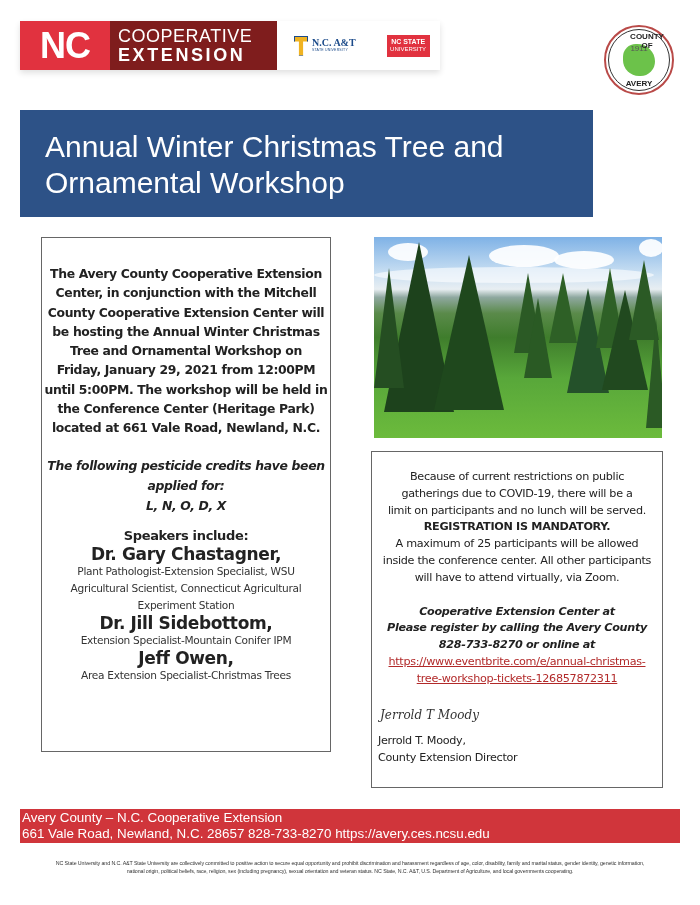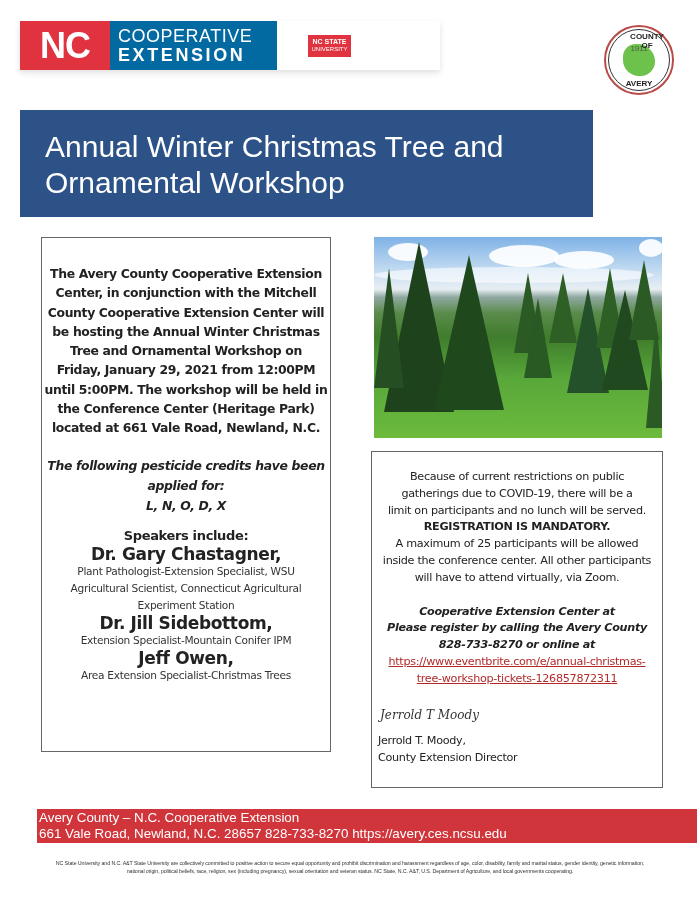--- a/index.html
+++ b/index.html
@@ -4,21 +4,21 @@
 <style>
   * { box-sizing: border-box; margin: 0; padding: 0; }
   html, body { width: 700px; height: 905px; background: #ffffff; overflow: hidden; }
   body { position: relative; font-family: "Liberation Sans", sans-serif; color: #222; }
 
   
   .logo-strip { position: absolute; left: 20px; top: 21px; width: 420px; height: 49px;
     background: #fff; box-shadow: 0 3px 6px rgba(0,0,0,0.12); display: flex; align-items: stretch; }
   .nc-red { width: 90px; background: #e1323f; color: #fff; font-weight: bold; font-size: 36px;
     display: flex; align-items: center; justify-content: center; letter-spacing: -1px; font-family: "Liberation Sans", sans-serif; }
-  .nc-blue { width: 167px; background: #0369a1; color: #fff; display: flex; flex-direction: column;
+  .nc-blue { width: 167px; background: #7f1d1d; color: #fff; display: flex; flex-direction: column;
     justify-content: center; padding-left: 8px; }
   .nc-blue .l1 { font-size: 18px; line-height: 19px; letter-spacing: 0.5px; }
   .nc-blue .l2 { font-size: 18px; line-height: 19px; letter-spacing: 2.6px; font-weight: bold; }
   .aandt { display: flex; align-items: center; margin-left: 17px; }
   .aandt .mark { width: 14px; height: 20px; background: #f0b321; border: 1px solid #1c4b8a;
     clip-path: polygon(0 0,100% 0,100% 30%,65% 30%,65% 100%,35% 100%,35% 30%,0 30%); }
   .aandt .txt { margin-left: 4px; color: #1c4b8a; }
   .aandt .t1 { font-family: "Liberation Serif", serif; font-weight: bold; font-size: 10px; line-height: 10px; }
   .aandt .t2 { font-size: 3.5px; line-height: 5px; letter-spacing: 0.2px; }
   .ncstate { margin-left: 31px; align-self: center; width: 43px; height: 22px; background: #e1323f; color: #fff;
@@ -61,34 +61,41 @@
   .covid { font-size: 11.2px; line-height: 16.8px; letter-spacing: -0.3px; color: #222; }
   .covid b { font-weight: bold; }
   .register { margin-top: 17px; font-weight: bold; font-style: italic; font-size: 11.2px; line-height: 16.8px; letter-spacing: -0.3px; }
   .reg-link { font-size: 11.2px; line-height: 16.8px; letter-spacing: -0.3px; color: #b22a2a; text-decoration: underline; display: block; }
   .signature { margin: 20px 0 0 8px; text-align: left; font-family: "DejaVu Serif", serif; font-style: italic;
     font-size: 12px; color: #333; height: 20px; }
   .director { text-align: left; margin-left: 6px; font-size: 11.2px; line-height: 17px; letter-spacing: -0.3px; margin-top: 4px; }
 
   
   .footer-bar { position: absolute; left: 20px; top: 809px; width: 660px; height: 34px; background: #d0353b;
-    color: #fff; padding: 1px 0 0 2px; font-size: 13.4px; line-height: 16px; font-family: "Liberation Sans", sans-serif; margin-left: 17px; }
+    color: #fff; padding: 1px 0 0 2px; font-size: 13.4px; line-height: 16px; font-family: "Liberation Sans", sans-serif; }
   .disclaimer { position: absolute; left: 0; top: 859px; width: 700px; text-align: center; font-size: 5.3px; line-height: 8px;
     color: #333; font-family: "Liberation Sans", sans-serif; letter-spacing: -0.1px; }
 </style>
 </head>
 <body>
 
 <div class="logo-strip">
   <div class="nc-red">
       <span>NC</span>
     </div>
   <div class="nc-blue">
     <span class="l1">COOPERATIVE</span>
     <span class="l2">EXTENSION</span>
+  </div>
+  <div class="aandt">
+    <div class="mark"></div>
+    <div class="txt">
+      <div class="t1">N.C. A&amp;T</div>
+      <div class="t2">STATE UNIVERSITY</div>
+    </div>
   </div>
   <div class="ncstate">
     <span class="s1">NC STATE</span>
     <span class="s2">UNIVERSITY</span>
   </div>
 </div>
 
 <div class="seal">
   <div class="seal-inner">
     <span class="seal-top">COUNTY OF</span>

